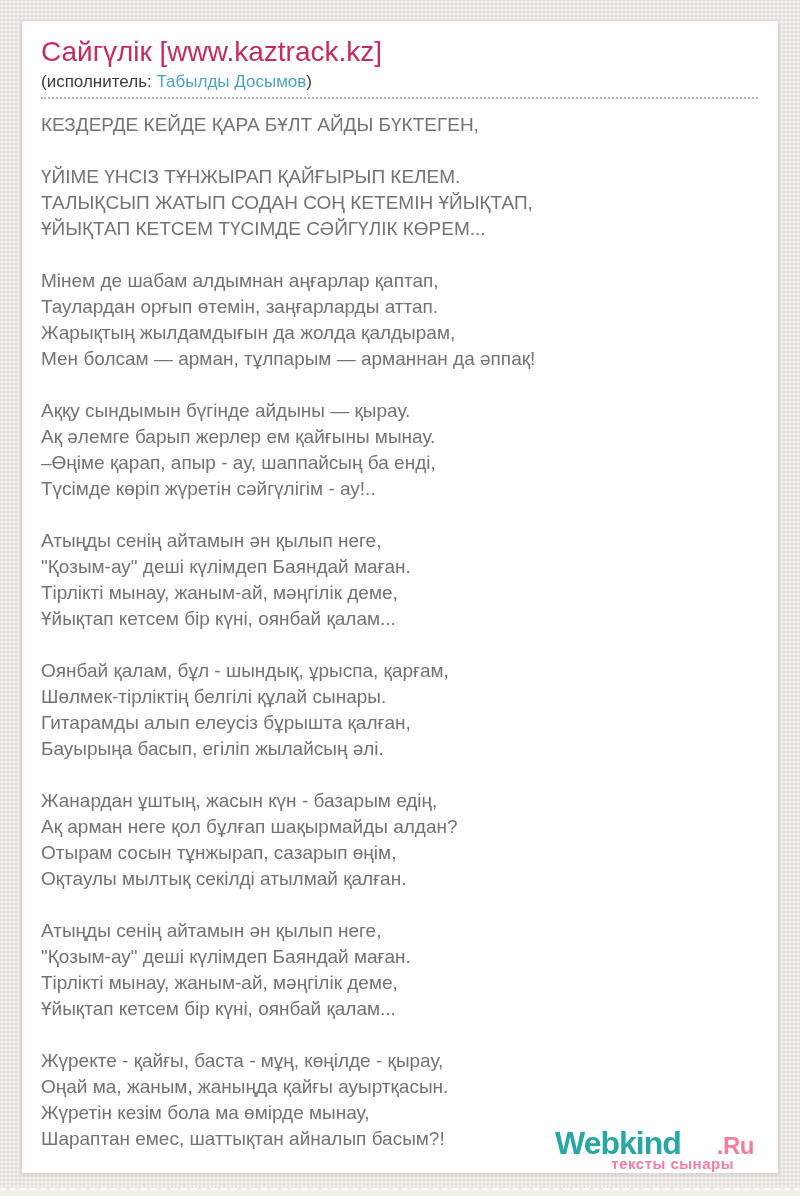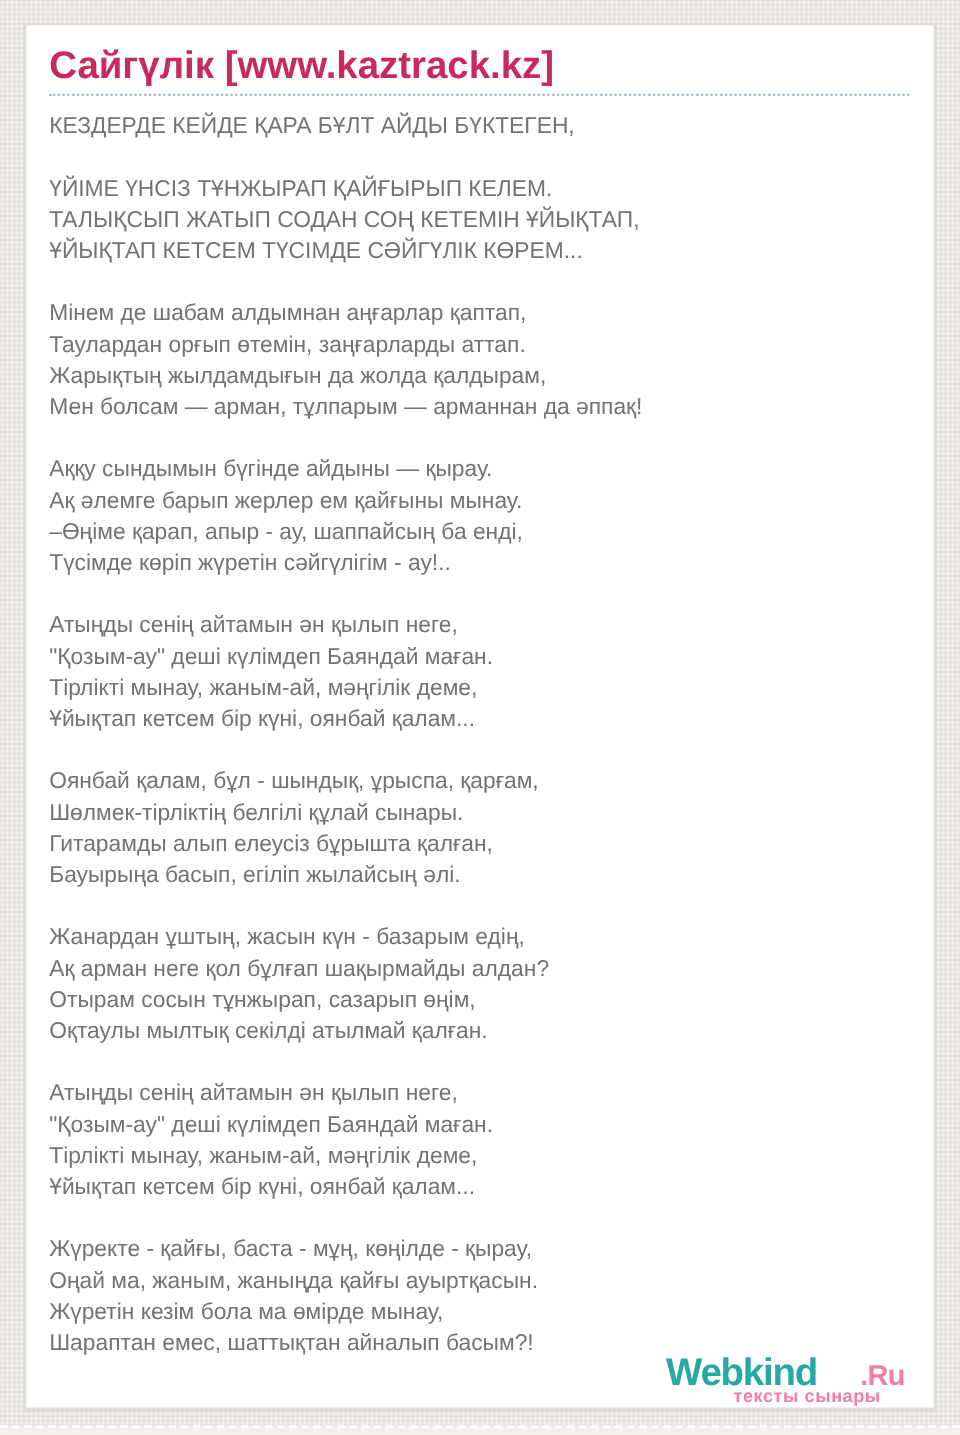--- a/index.html
+++ b/index.html
@@ -18,22 +18,22 @@
   .card{
     position:absolute;
     left:21px; right:21px; top:20px;
     height:1154px;
     background:#ffffff;
     border:1px solid #dcd8d1;
     box-shadow:0 1px 3px rgba(0,0,0,.10);
     padding:15px 20px 0 19px;
   }
   .title{
-    font-size:32px;
-    font-weight:bold;
+    font-size:28px;
+    font-weight:normal;
     color:#c92a5c;
     line-height:1.15;
     letter-spacing:0;
   }
   .subtitle{
     margin-top:3px;
     font-size:17px;
     color:#3a3a3a;
     line-height:1.25;
   }
@@ -92,20 +92,21 @@
     border-top:2px dashed #ffffff;
   }
 </style>
 </head>
 <body>
 
 <div class="card">
 
   <h1 class="title">Сайгүлік [www.kaztrack.kz]</h1>
 
+  <div class="subtitle"><span>(исполнитель: </span><a class="artist-link">Табылды Досымов</a><span>)</span></div>
 
   <div class="separator"></div>
 
   <div class="lyrics">КЕЗДЕРДЕ КЕЙДЕ ҚАРА БҰЛТ АЙДЫ БҮКТЕГЕН,
 
 ҮЙІМЕ ҮНСІЗ ТҰНЖЫРАП ҚАЙҒЫРЫП КЕЛЕМ.
 ТАЛЫҚСЫП ЖАТЫП СОДАН СОҢ КЕТЕМІН ҰЙЫҚТАП,
 ҰЙЫҚТАП КЕТСЕМ ТҮСІМДЕ СӘЙГҮЛІК КӨРЕМ...
 
 Мінем де шабам алдымнан аңғарлар қаптап,

